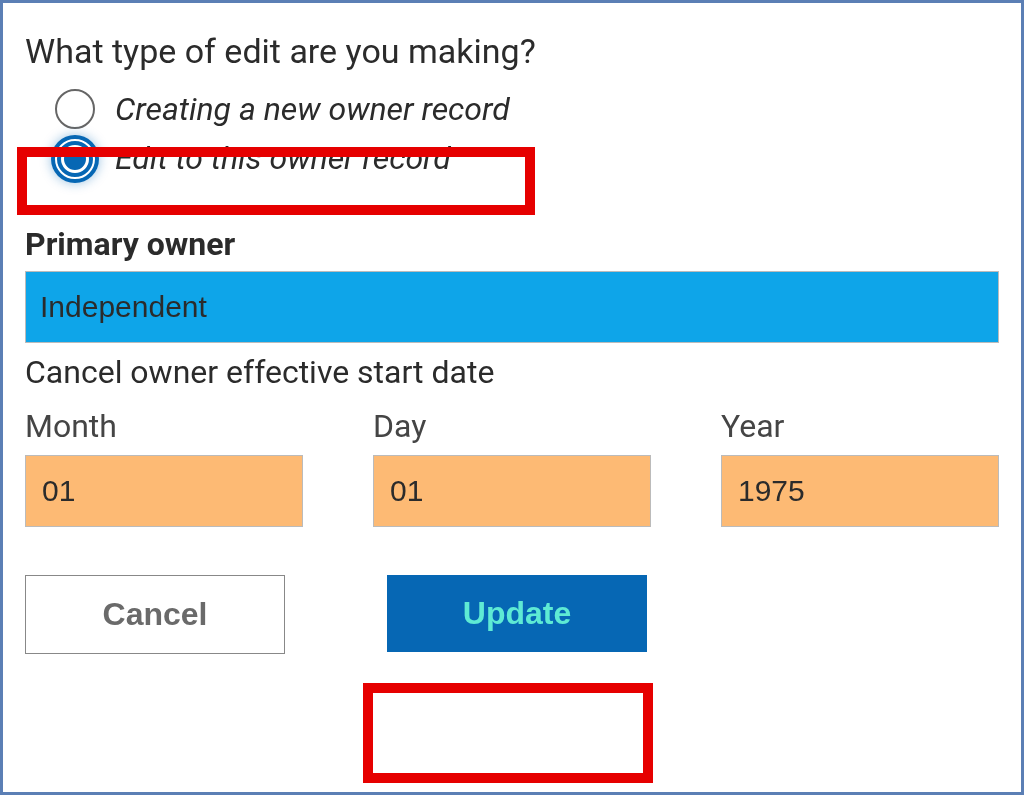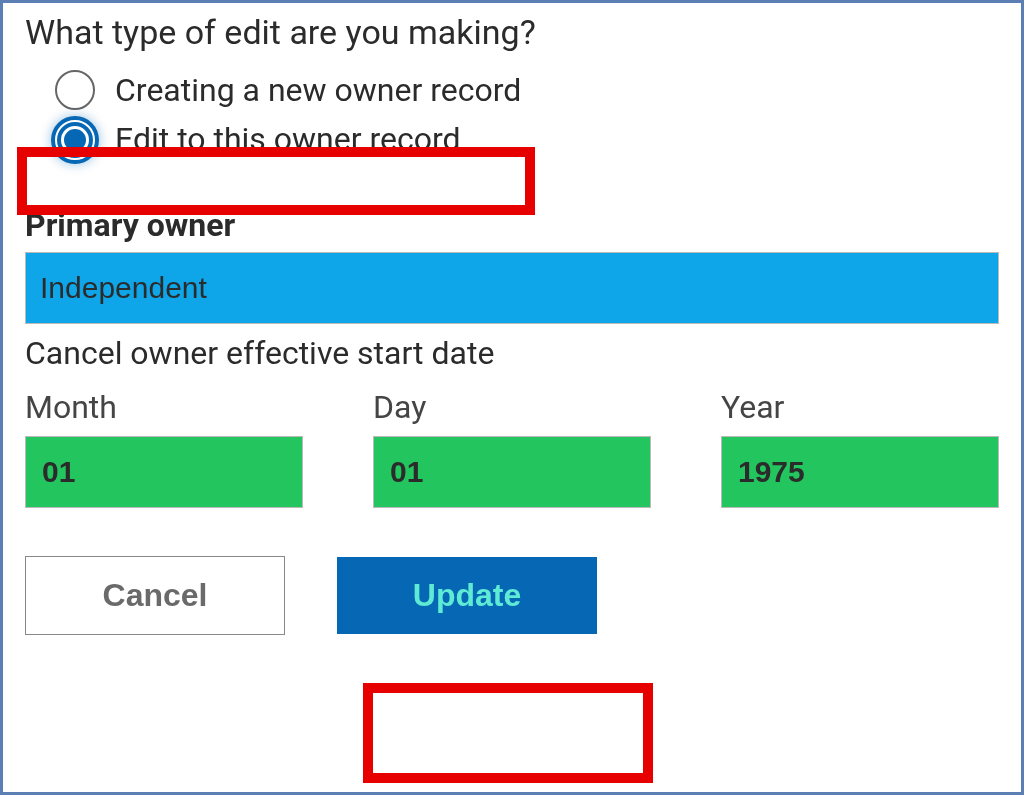--- a/index.html
+++ b/index.html
@@ -9,21 +9,21 @@
     }
     body {
       font-family: -apple-system, BlinkMacSystemFont, "Segoe UI", Roboto, Helvetica, Arial, sans-serif;
       background: #fff;
       padding: 0;
     }
     .dialog {
       border: 3px solid #5b7fb5;
       width: 1024px;
       height: 795px;
-      padding: 9px 22px 22px 22px;
+      padding: 28px 22px 22px 22px;
       position: relative;
     }
     .question {
       font-size: 34px;
       color: #2b2b2b;
       font-weight: 400;
       margin-bottom: 18px;
     }
     .radio-group {
       margin-bottom: 30px;
@@ -59,20 +59,21 @@
       left: 4px;
       right: 4px;
       bottom: 4px;
       border-radius: 50%;
       border: 3px solid #fff;
     }
     .radio-label {
       font-size: 32px;
       color: #2b2b2b;
       font-weight: 400;
+      font-style: italic;
     }
     .highlight-box {
       position: absolute;
       border: 10px solid #e60000;
       pointer-events: none;
     }
     .highlight-radio {
       left: 14px;
       top: 144px;
       width: 518px;
@@ -121,28 +122,28 @@
       font-size: 32px;
       color: #454545;
       font-weight: 400;
       margin-bottom: 10px;
     }
     .date-input {
       border: 1px solid #bbb;
       padding: 18px 16px;
       font-size: 30px;
       color: #2b2b2b;
-      font-weight: 700;
-      background: #22c55e;
+      font-weight: 400;
+      background: #fdba74;
       width: 100%;
     }
     .button-row {
       display: flex;
-      gap: 52px;
-      align-items: center;
+      gap: 102px;
+      align-items: flex-start;
     }
     .btn {
       font-size: 32px;
       font-weight: 700;
       padding: 20px 0;
       width: 260px;
       text-align: center;
       cursor: pointer;
       border: none;
     }

